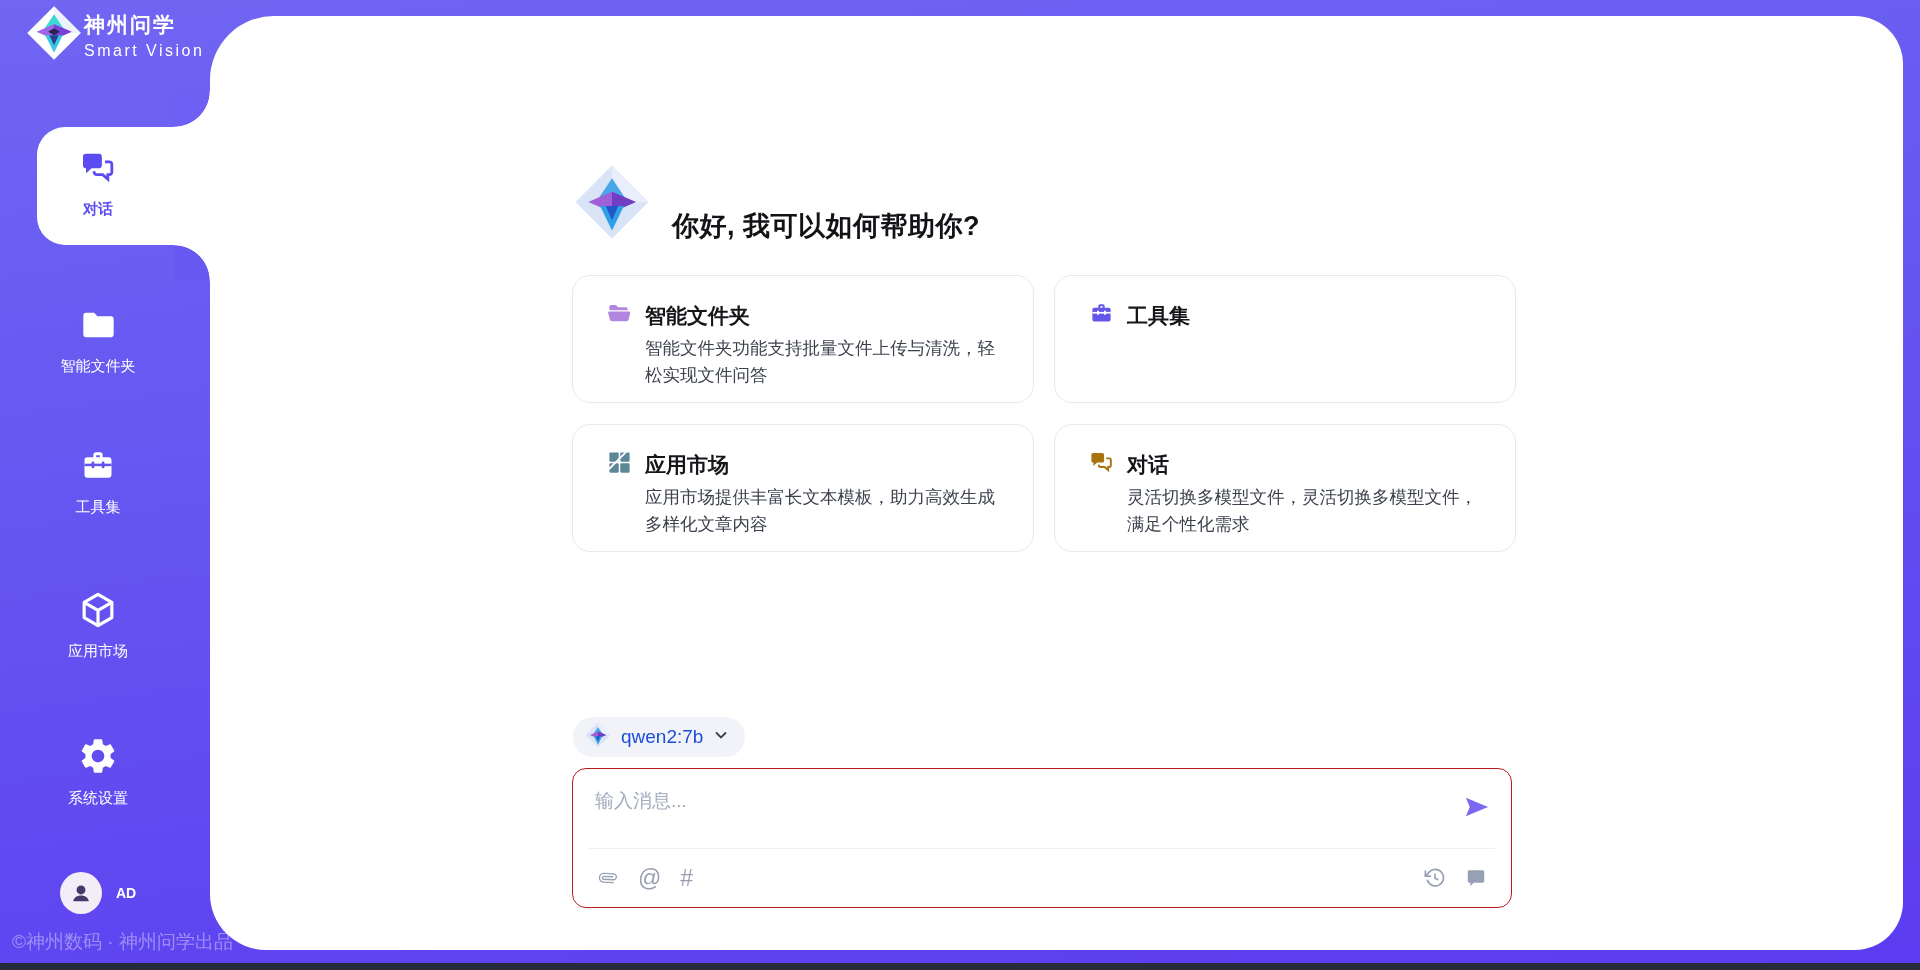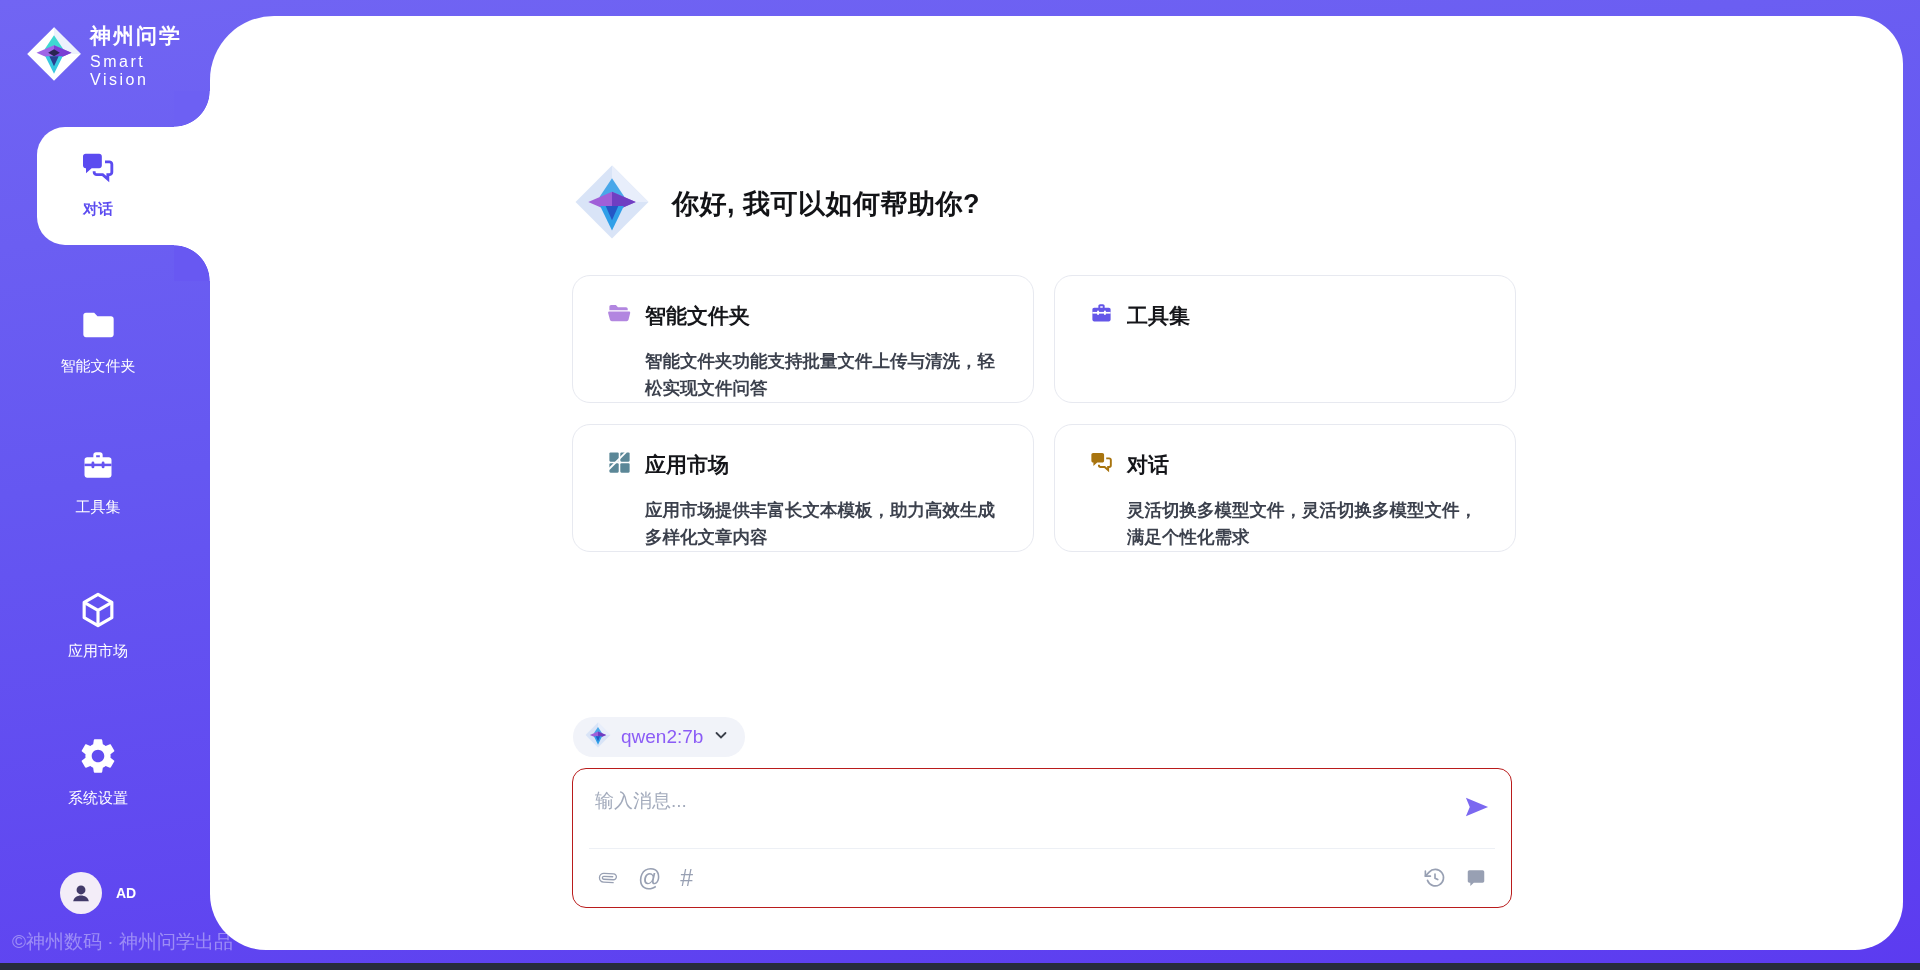--- a/index.html
+++ b/index.html
@@ -7,21 +7,21 @@
   .app { position:relative; width:1920px; height:970px; overflow:hidden;
          background:linear-gradient(172deg,#7165f3 0%,#6557f1 40%,#5c3bf0 100%); }
   .bottom-strip { position:absolute; left:0; bottom:0; width:1920px; height:7px; background:#272c3c; }
 
   
   .panel { position:absolute; left:210px; top:16px; width:1693px; height:934px;
            background:#ffffff; border-radius:64px 48px 48px 56px; }
 
   
   .sidebar { position:absolute; left:0; top:0; width:210px; height:970px; z-index:5; color:#fff; }
-  .logo { position:absolute; top:22px; left:26px; display:flex; align-items:center; gap:8px; }
+  .logo { position:absolute; top:5px; left:26px; display:flex; align-items:center; gap:2px; }
   .logo-name { font-size:21px; font-weight:700; letter-spacing:2px; }
   .logo-sub  { font-size:16px; font-weight:400; letter-spacing:2.5px; margin-top:3px; }
 
   .nav-tab-bg { position:absolute; left:37px; top:127px; width:176px; height:118px;
                 background:#fff; border-radius:28px 0 0 28px; z-index:1; }
   .fillet { position:absolute; left:174px; width:36px; height:36px; z-index:1; }
   .fillet-top    { top:91px;  background:radial-gradient(36px at 0 0,   #6d60f3 0 35.3px,#fff 36px); }
   .fillet-bottom { top:245px; background:radial-gradient(36px at 0 36px,#6858f2 0 35.3px,#fff 36px); }
 
   .nav-item { position:absolute; left:0; width:196px; display:flex; flex-direction:column;
@@ -33,35 +33,35 @@
   .user-row { position:absolute; top:872px; left:0; width:196px; display:flex;
               align-items:center; justify-content:center; gap:14px; cursor:pointer; z-index:6; }
   .avatar { width:42px; height:42px; border-radius:50%; background:#f3edf8;
             display:flex; align-items:center; justify-content:center; }
   .user-initials { font-size:14px; font-weight:600; color:#fff; }
   .copyright { position:absolute; top:929px; left:12px; font-size:19px; color:rgba(255,255,255,0.38);
                white-space:nowrap; z-index:6; }
 
   
   .content { position:absolute; left:362px; top:0; width:944px; height:934px; }
-  .greeting { position:absolute; top:148px; left:2px; display:flex; align-items:center; gap:22px; }
+  .greeting { position:absolute; top:148px; left:2px; display:flex; align-items:flex-end; gap:22px; }
   .greeting-title { font-size:27px; font-weight:700; color:#121316; letter-spacing:0.5px; }
 
   .cards { position:absolute; top:259px; left:0; display:grid;
            grid-template-columns:462px 462px; gap:21px 20px; }
   .card { width:462px; height:128px; background:#fff; border:1px solid #e7e9f0;
           border-radius:18px; padding:24px 26px 0 33px; cursor:pointer; }
   .card-head { display:flex; align-items:center; gap:12px; }
   .card-title { font-size:21px; font-weight:700; color:#15161a; }
-  .card-desc { margin-top:17px; padding-left:39px; font-size:17.5px; color:#3c414d; line-height:1.55;font-weight:bold; }
+  .card-desc { margin-top:4px; padding-left:39px; font-size:17.5px; color:#3c414d; line-height:1.55; }
 
   .model-pill { position:absolute; top:701px; left:1px; height:40px; display:inline-flex;
                 align-items:center; gap:10px; padding:0 16px 0 12px; background:#f1f3f9;
                 border-radius:20px; cursor:pointer; }
-  .model-name { font-size:19px; color:#8b5cf6; }
+  .model-name { font-size:19px; color:#1d4ed8; }
 
   .composer { position:absolute; top:752px; left:0; width:940px; height:140px;
               background:#fff; border:1px solid #b91c1c; border-radius:14px; }
   .composer-input { position:absolute; top:16px; left:22px; width:820px; height:32px;
                     border:none; outline:none; font-size:19px; color:#333;
                     font-family:"Liberation Sans",sans-serif; background:transparent; }
   .composer-input::placeholder { color:#a3abbc; }
   .send-btn { position:absolute; top:24px; right:20px; width:28px; height:28px; cursor:pointer; }
   .composer-divider { position:absolute; top:79px; left:16px; width:906px; border-top:1px solid #edf0f5; }
   .composer-tools { position:absolute; top:80px; left:24px; right:24px; height:58px;

